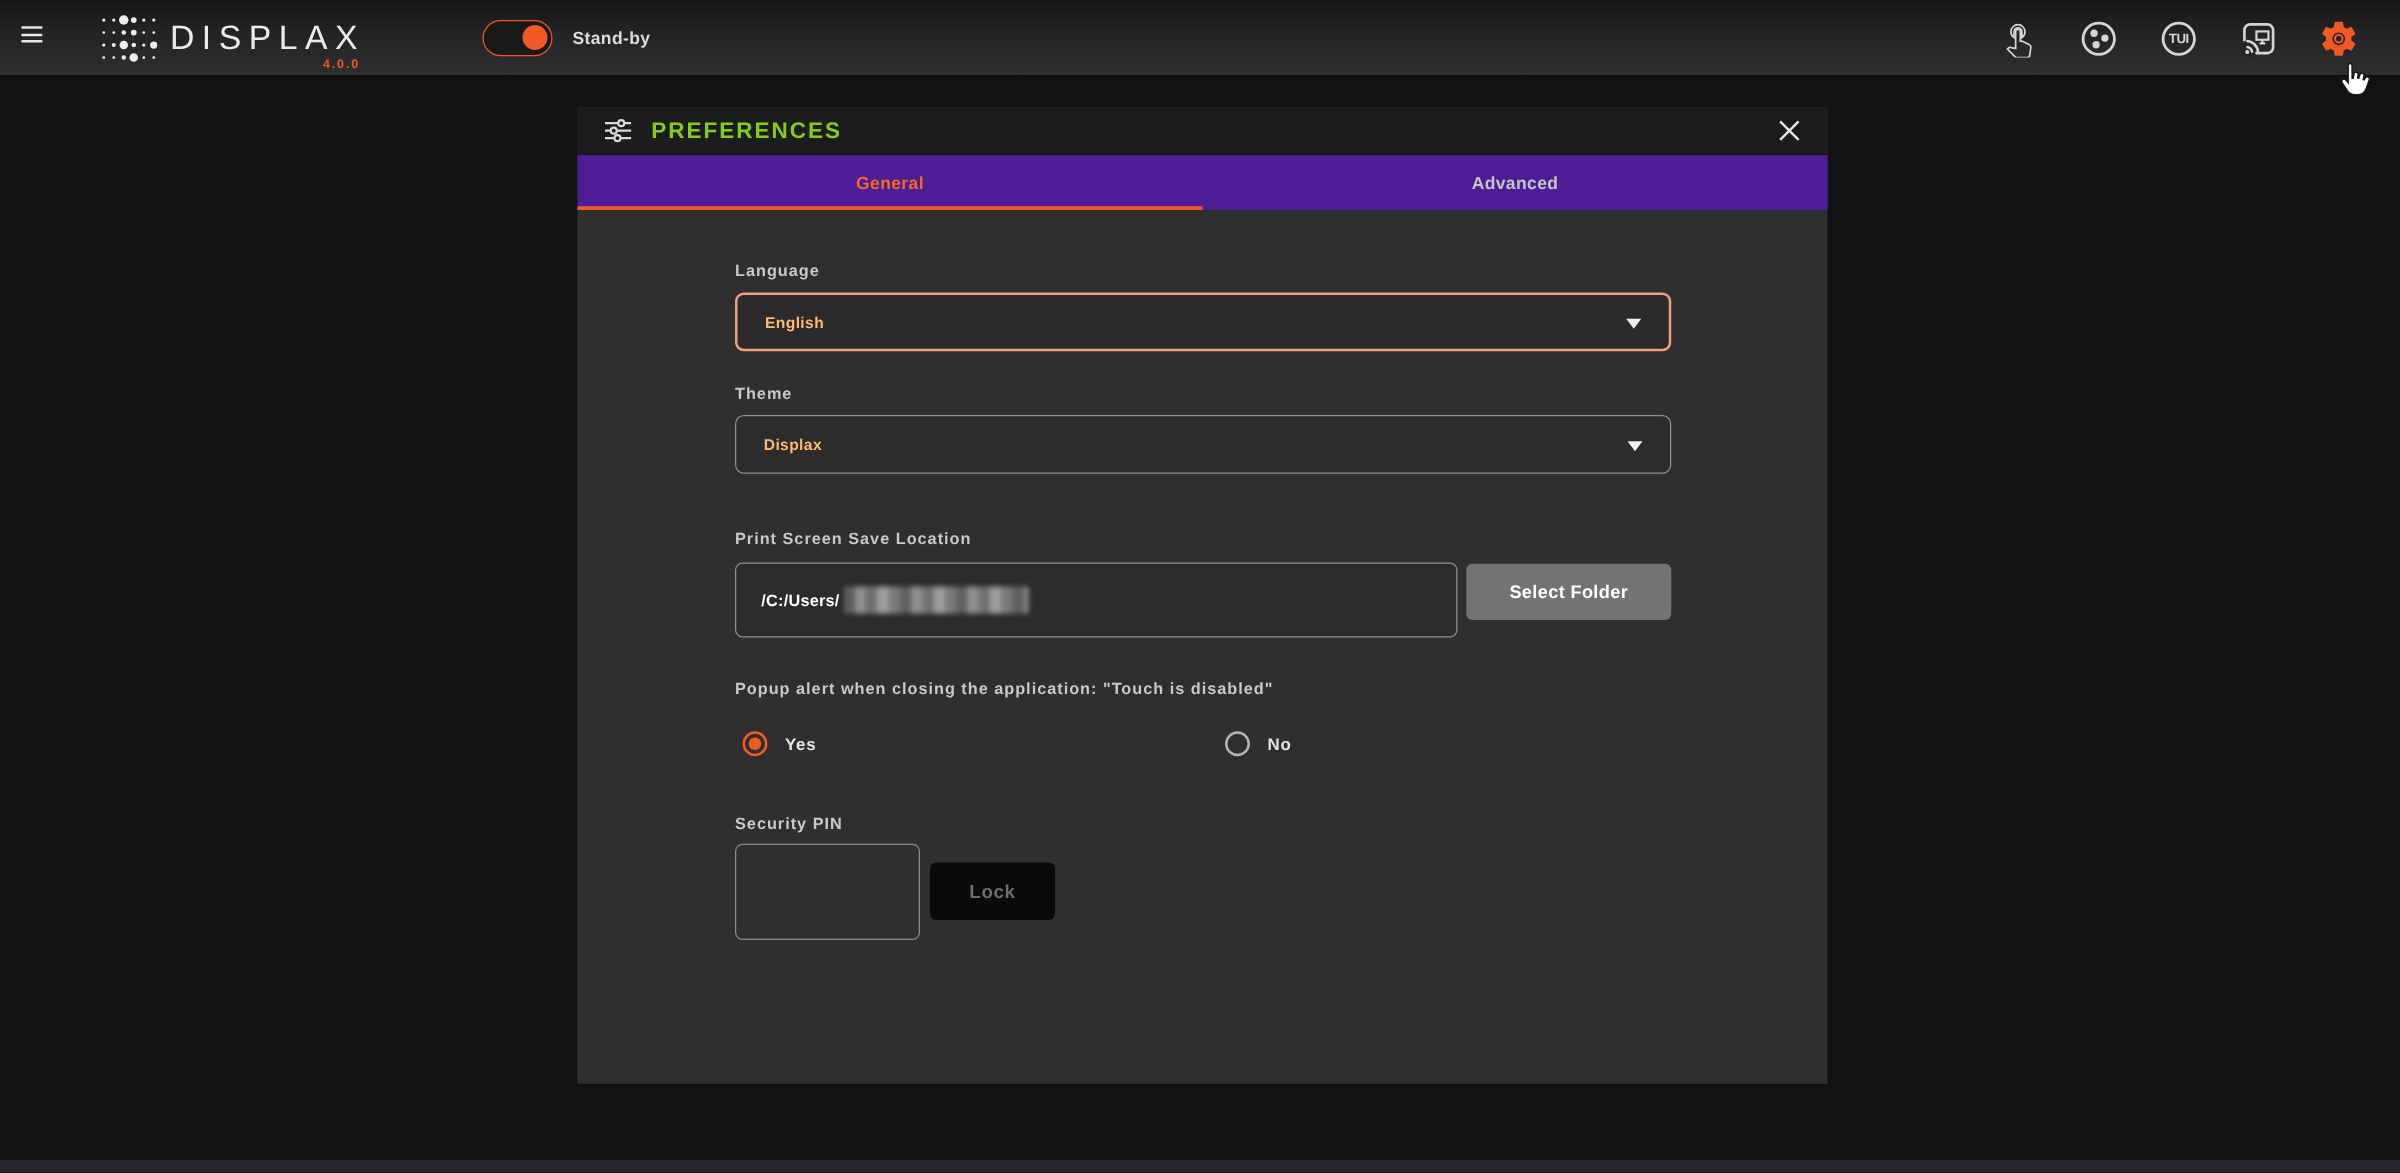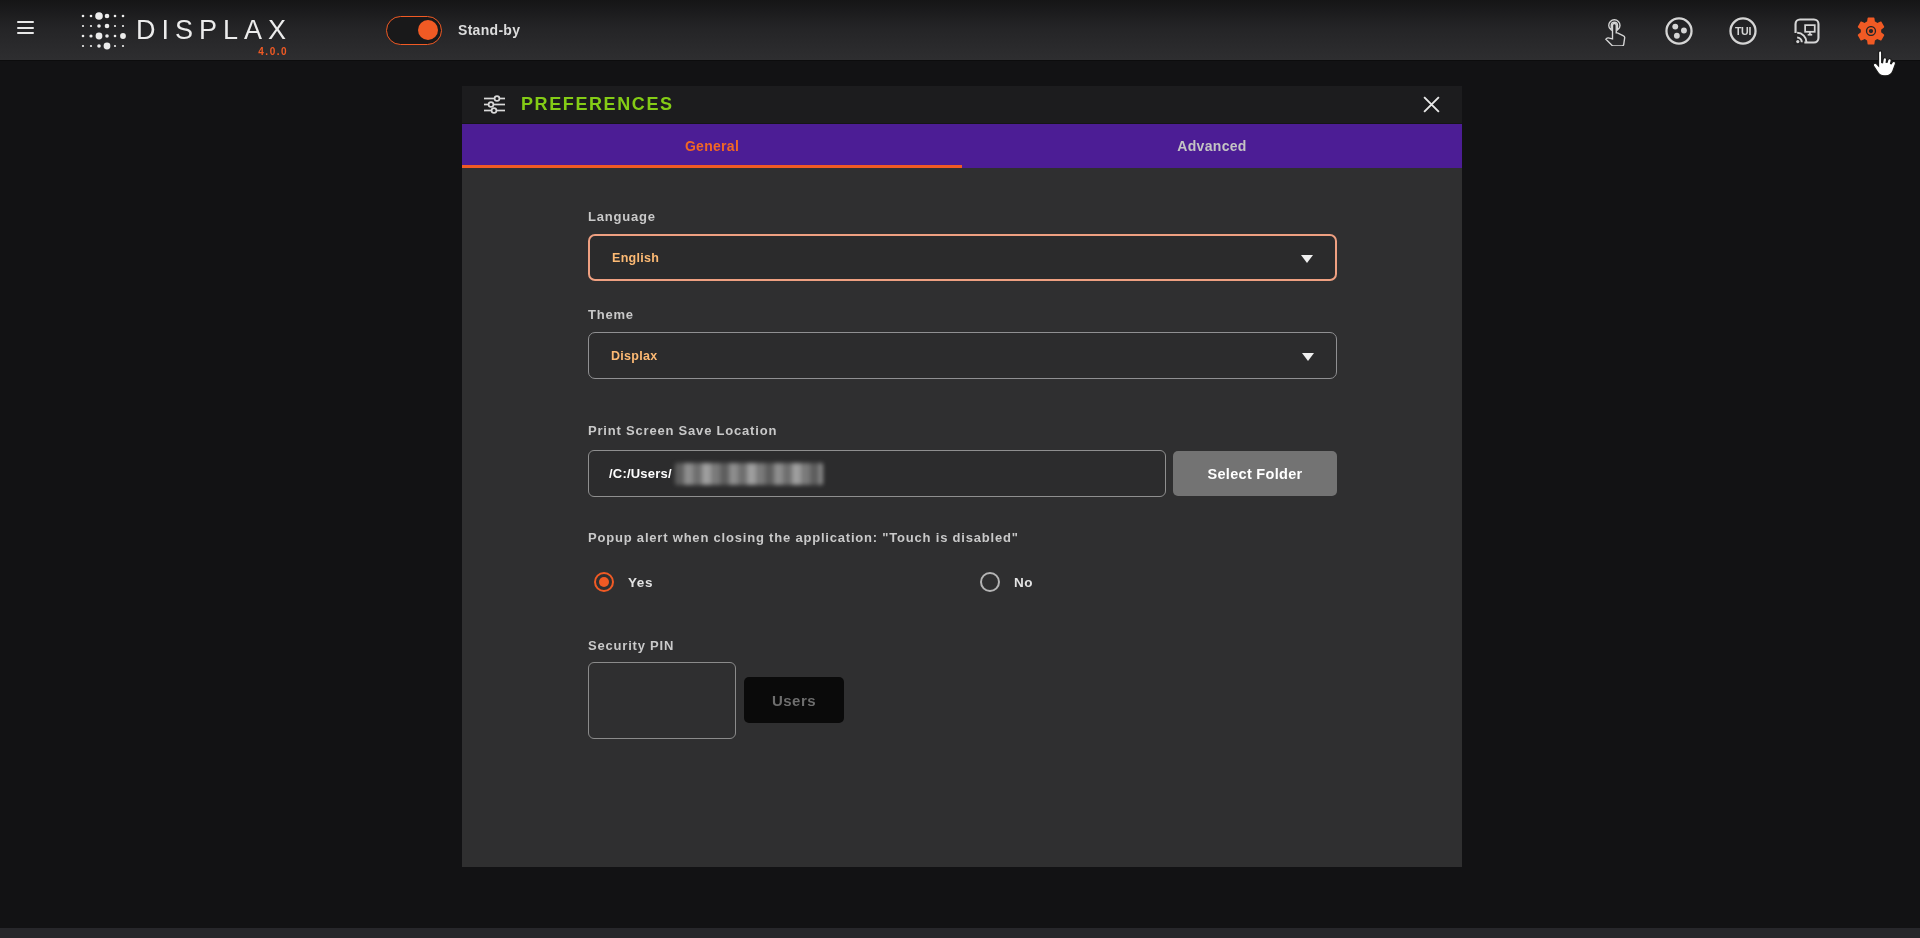--- a/index.html
+++ b/index.html
@@ -96,21 +96,21 @@
     border-top:8px solid #f0f0f0;
   }
 
   .mt-theme{ margin-top:26px; }
   .mt-path{ margin-top:44px; }
   .mt-popup{ margin-top:33px; }
   .mt-pin{ margin-top:46px; }
 
   .path-row{ display:flex; margin-top:12px; }
   .path-input{
-    flex:1; height:47px; background:#2c2c2d; border:1.5px solid #8f8f8f; border-radius:6px;
+    flex:1; height:60px; background:#2c2c2d; border:1.5px solid #8f8f8f; border-radius:6px;
     display:flex; align-items:center; padding:0 20px; cursor:text;
   }
   .path-text{ font-size:13px; font-weight:bold; color:#ffffff; letter-spacing:.2px; }
   .redacted{
     display:inline-block; width:148px; height:22px; margin-left:3px; border-radius:2px;
     background-image:
       repeating-linear-gradient(90deg,#5e5e5e 0 9px,#8d8d8d 9px 18px,#6f6f6f 18px 27px,#9e9e9e 27px 36px,#7a7a7a 36px 45px),
       repeating-linear-gradient(0deg,rgba(255,255,255,.18) 0 7px,rgba(0,0,0,.28) 7px 14px);
     filter:blur(2px);
   }
@@ -296,21 +296,21 @@
       </div>
       <div class="radio-item">
         <span class="radio-circle"></span>
         <span class="radio-label">No</span>
       </div>
     </div>
 
     <div class="field-label mt-pin">Security PIN</div>
     <div class="pin-row">
       <div class="pin-input"></div>
-      <button class="lock-btn">Users</button>
+      <button class="lock-btn">Lock</button>
     </div>
 
   </div>
 </div>
 
 <div class="footer-strip"></div>
 
 <svg class="cursor" width="30" height="34" viewBox="0 0 24 28">
   <path d="M8.5 2.2c.9 0 1.6.7 1.6 1.6v8.2l.7.1.5-2.9c.2-.9.9-1.4 1.7-1.2.8.2 1.2.9 1.1 1.7l-.3 2.1.7.1.7-2.1c.3-.8 1-1.2 1.8-1 .7.2 1.1 1 .9 1.8l-.5 2.2.6.2.8-1.3c.5-.7 1.3-.9 2-.5.6.4.9 1.3.6 2l-2.1 5.7c-1 2.6-3.1 4-5.8 4h-1.5c-2 0-3.9-1-5-2.7l-3.5-5.2c-.5-.7-.3-1.7.4-2.2.6-.4 1.5-.3 2 .3l1.6 1.7V3.8c0-.9.7-1.6 1.6-1.6z" fill="#ffffff" stroke="#1a1a1a" stroke-width="1"></path>
 </svg>

